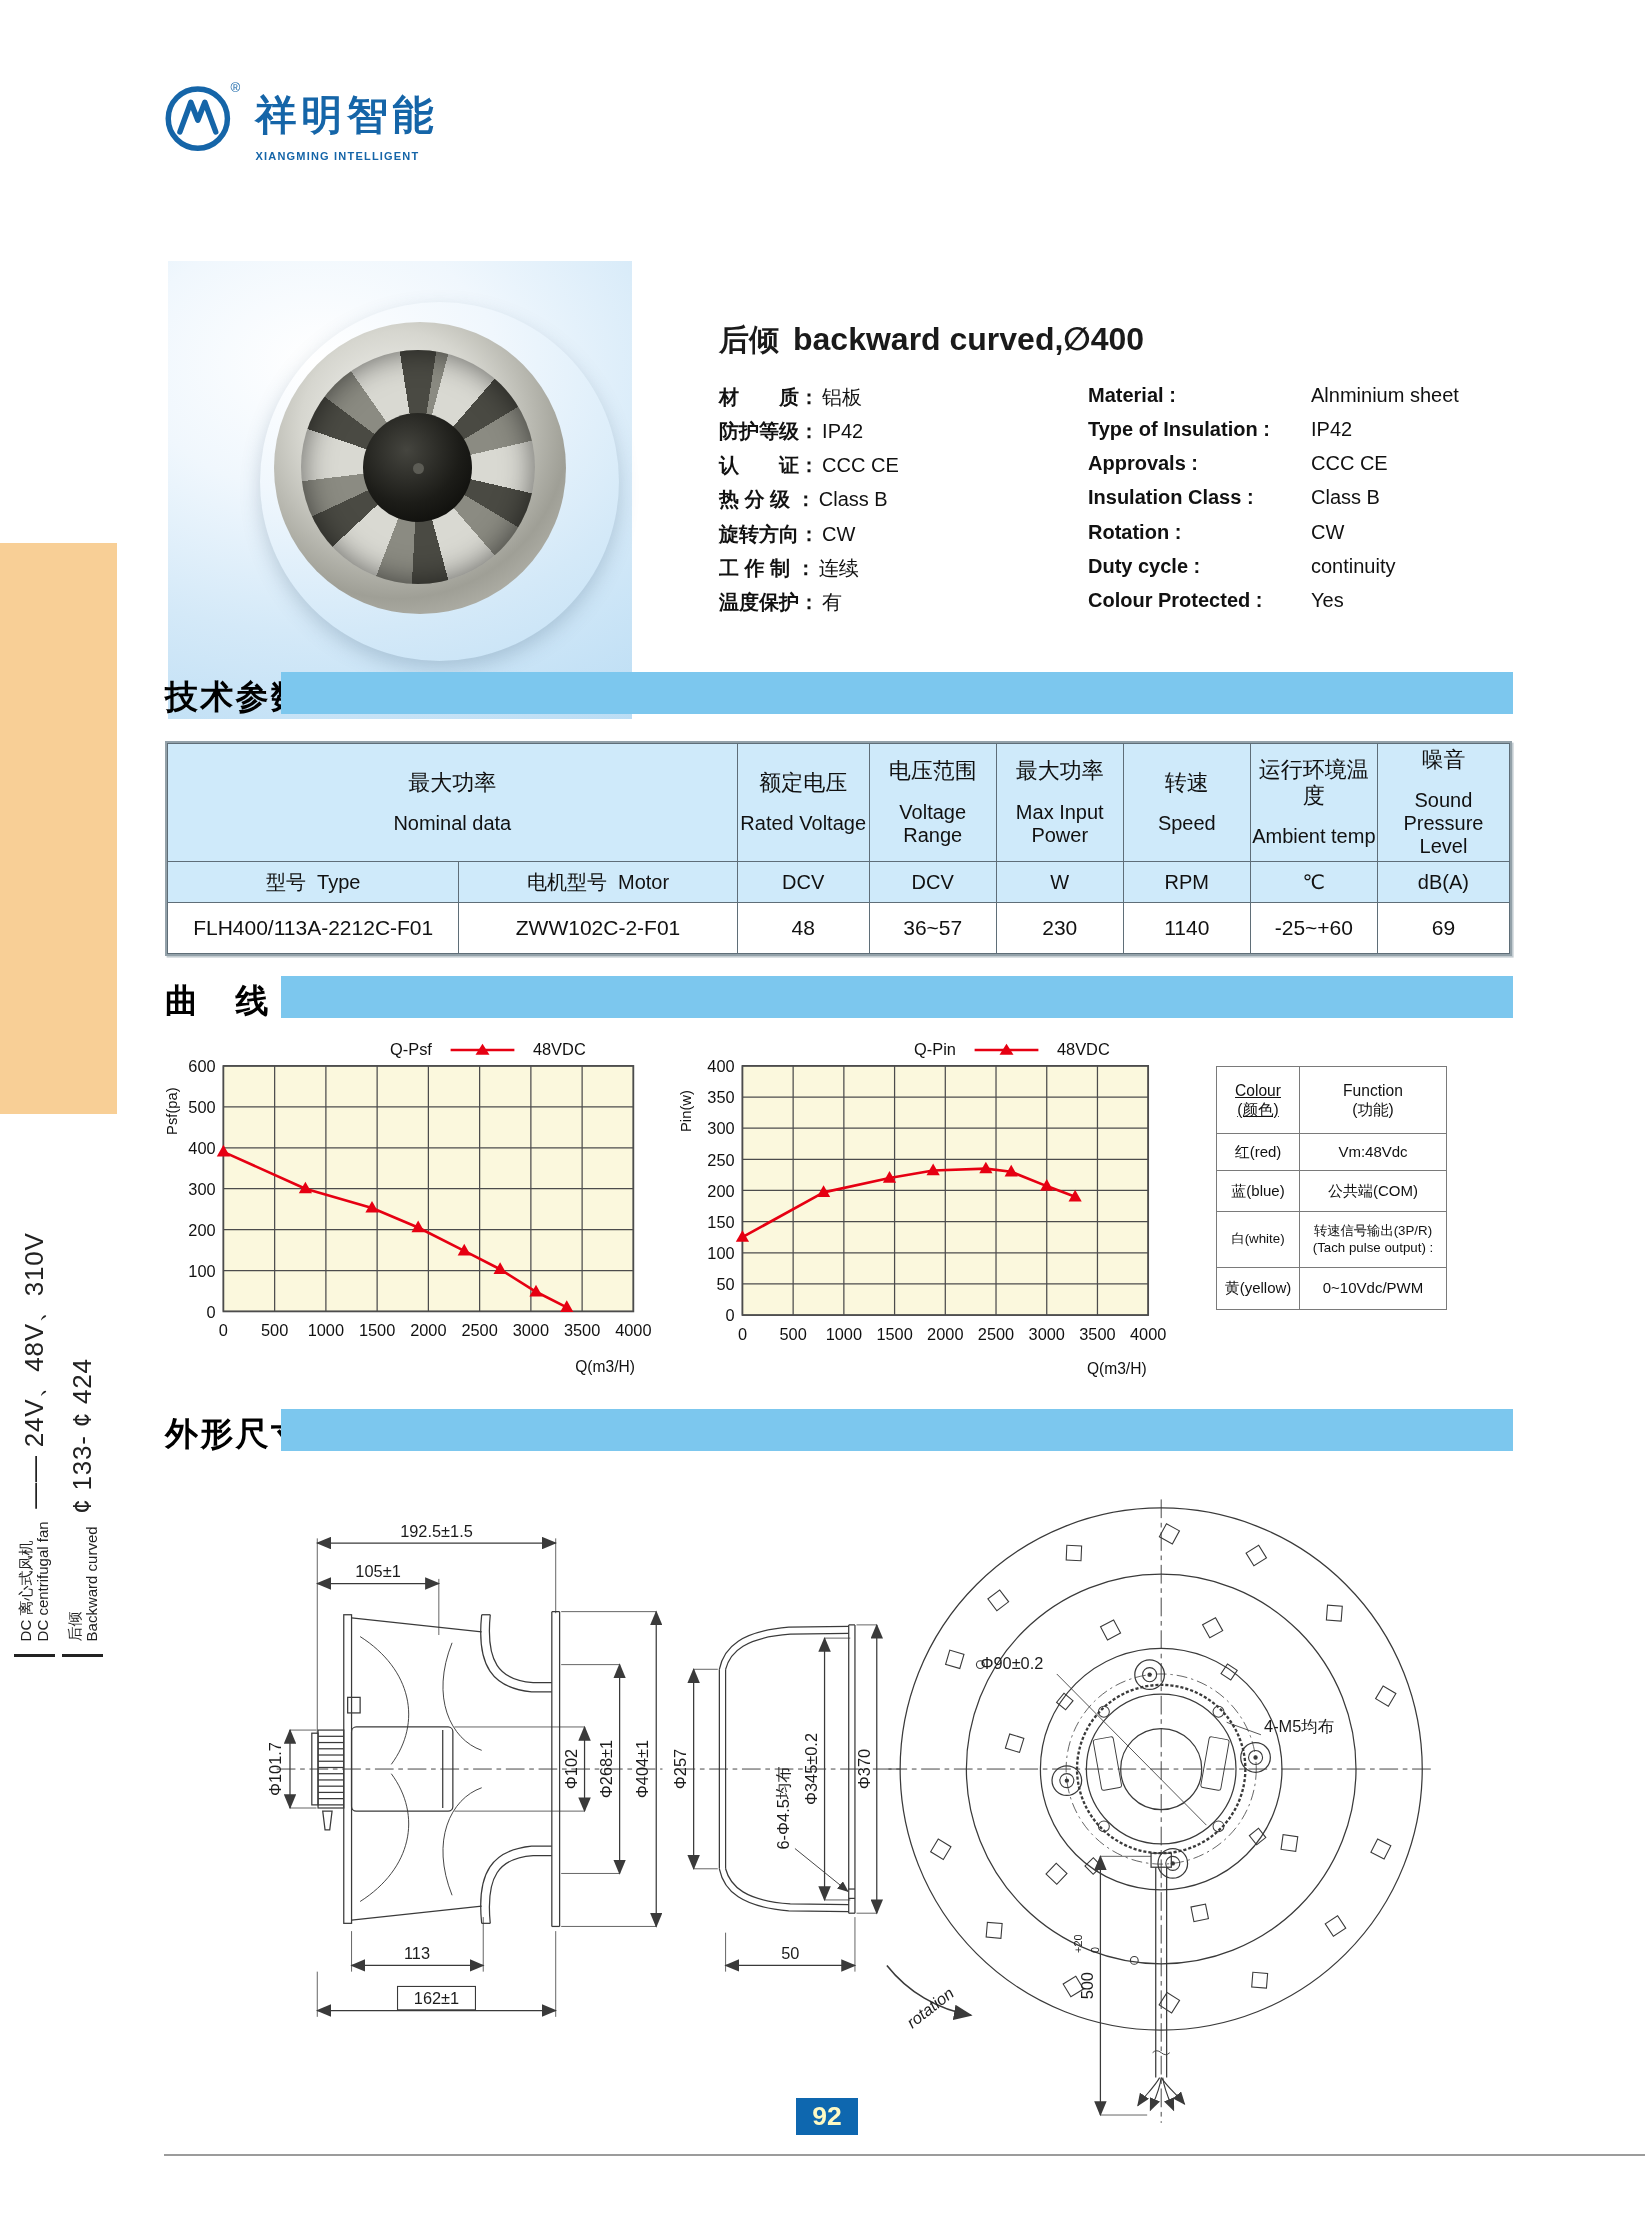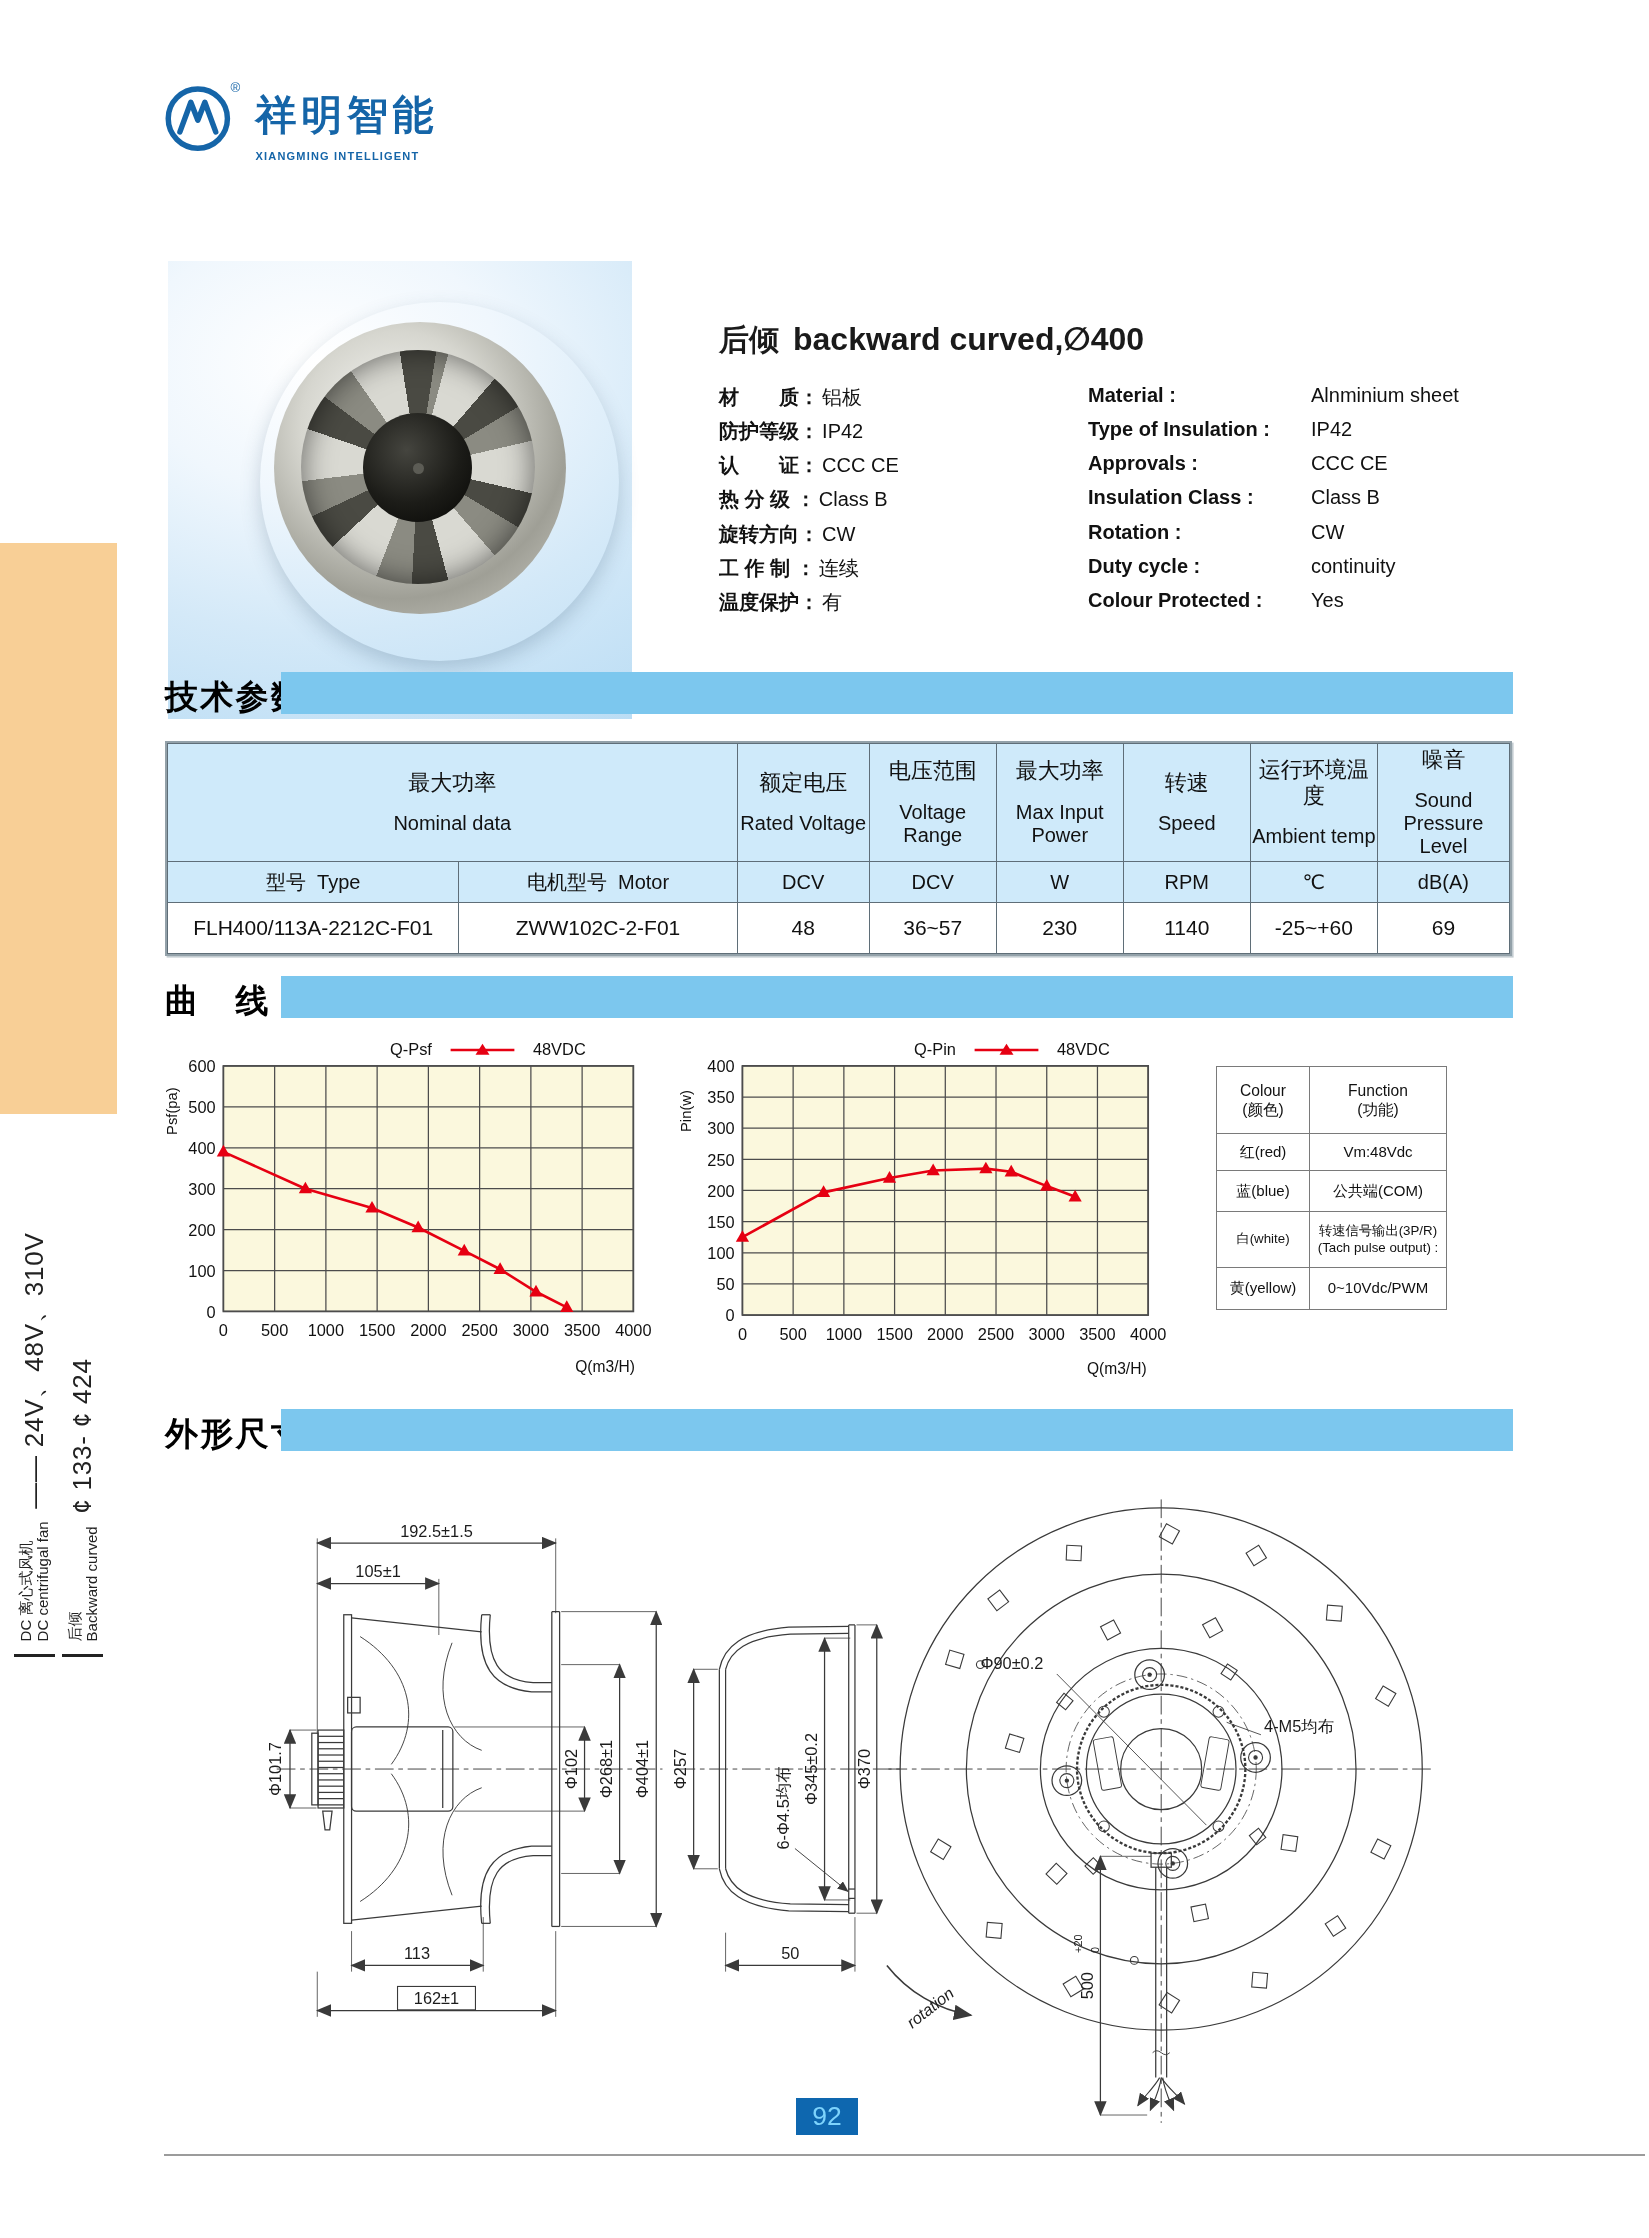--- a/index.html
+++ b/index.html
@@ -66,35 +66,35 @@
   .hen { font-size:20px; }
   .rA td div { line-height:1.15; }
 
   
   .legend { position:absolute; display:flex; align-items:center; gap:17px; font-size:16.4px; color:#111; }
   .chart-svg { position:absolute; }
 
   
   .wtable { position:absolute; left:1216px; top:1066px; width:231px; border-collapse:collapse; }
   .wtable td { border:1.6px solid #7a7a7a; text-align:center; vertical-align:middle; font-size:15px; line-height:1.25; background:#fff; color:#111; }
-  .wtable .wc1 { width:93px; }
+  .wtable .wc1 { width:83px;text-decoration:underline; }
   .wtable .wh td { height:67px; font-size:15.6px; }
   .wtable .wr1 td { height:37px; }
   .wtable .wr2 td { height:41px; }
   .wtable .wr3 td { height:56px; font-size:13.3px; }
   .wtable .wr4 td { height:42px; }
 
   
   .draw-svg { position:absolute; left:117px; top:1465px; }
   .dtext { font-size:21px; fill:#1c1c1c; }
   .dsmall { font-size:14px; fill:#1c1c1c; }
 
   
   .page-badge { position:absolute; left:796px; top:2098px; width:62px; height:37px; background:#0e67af;
-                color:#7dd3fc; font-size:26.5px; display:flex; align-items:center; justify-content:center; }
+                color:#fef9c3; font-size:26.5px; display:flex; align-items:center; justify-content:center;font-weight:bold; }
   .foot-line { position:absolute; left:164px; top:2154px; width:1481px; height:2.3px; background:#9b9b9b; }
 </style>
 </head>
 <body>
 
 <div class="page">
 
   <div class="logo">
     <svg width="81" height="81" viewBox="0 0 104 104">
       <circle cx="46" cy="56" r="38" fill="none" stroke="#1565a8" stroke-width="7"></circle>

